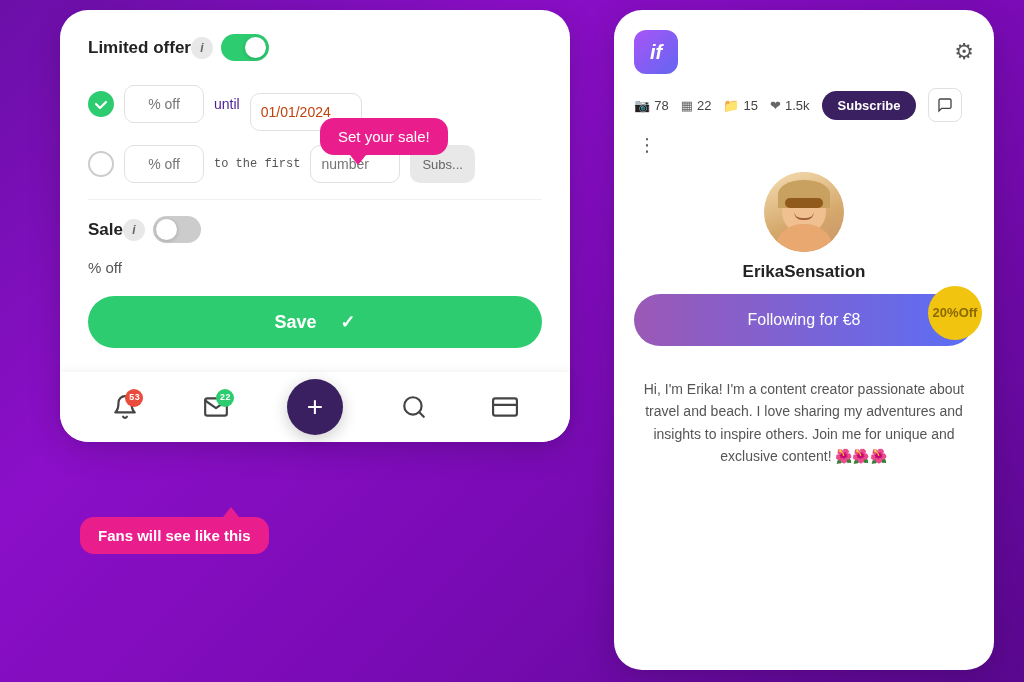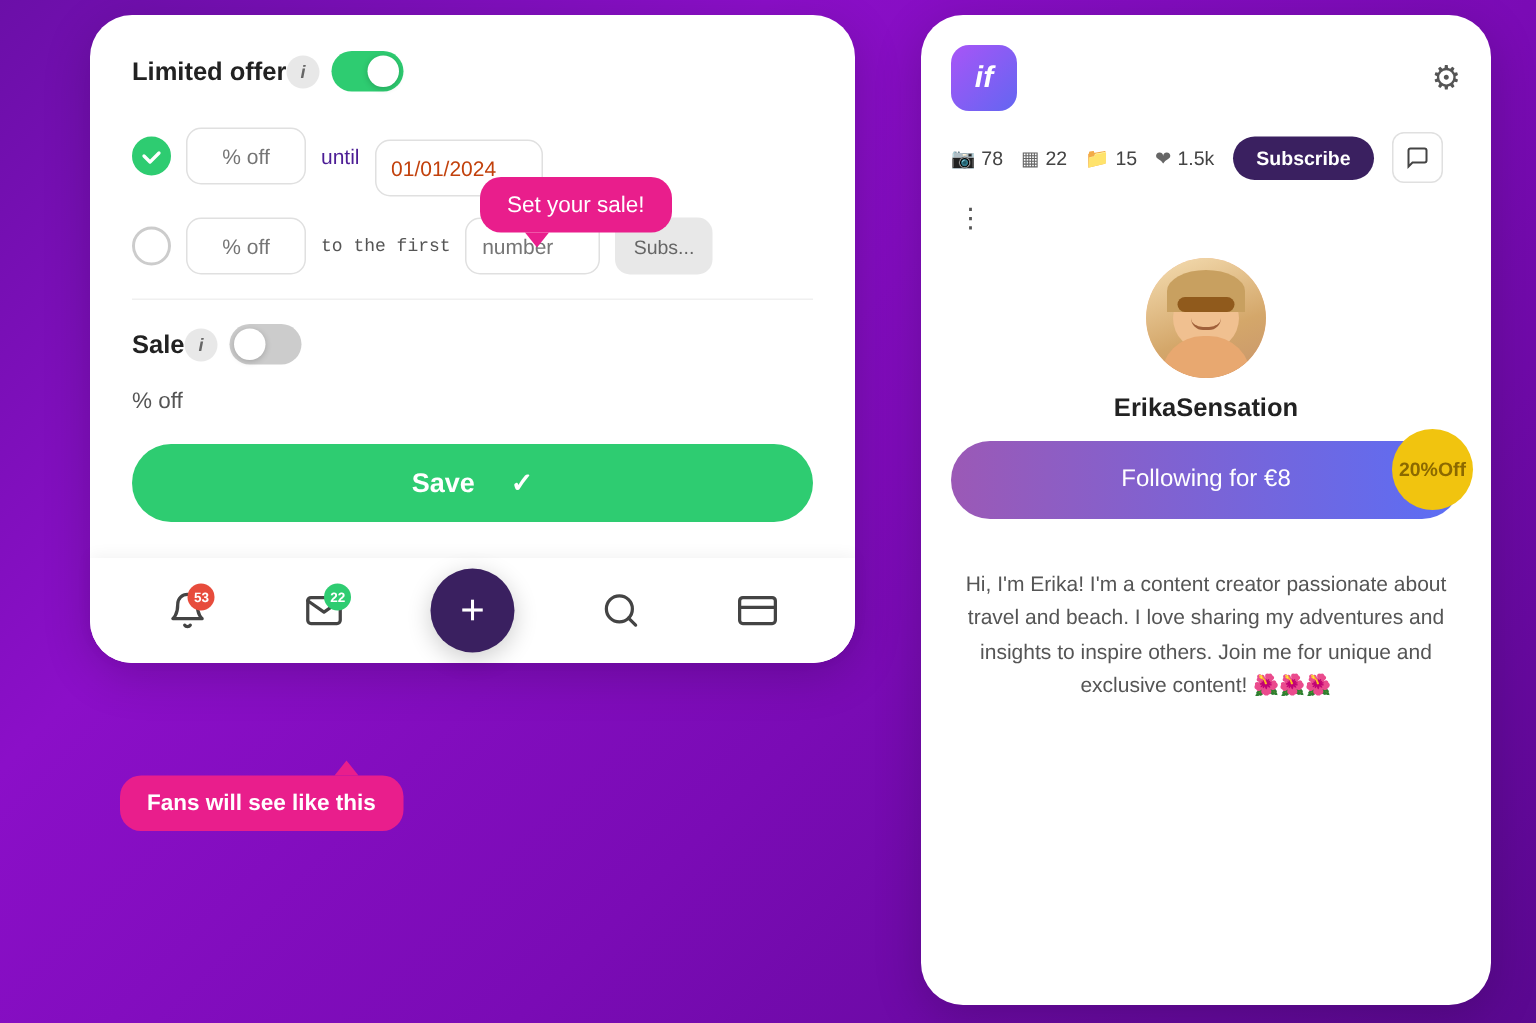--- a/index.html
+++ b/index.html
@@ -243,20 +243,21 @@
     }
 
     .nav-icon {
       width: 40px;
       height: 40px;
       display: flex;
       align-items: center;
       justify-content: center;
       position: relative;
       cursor: pointer;
+      font-family: Liberation Mono, monospace;
     }
 
     .nav-badge {
       position: absolute;
       top: 2px;
       right: 2px;
       width: 18px;
       height: 18px;
       border-radius: 50%;
       background: #e74c3c;

